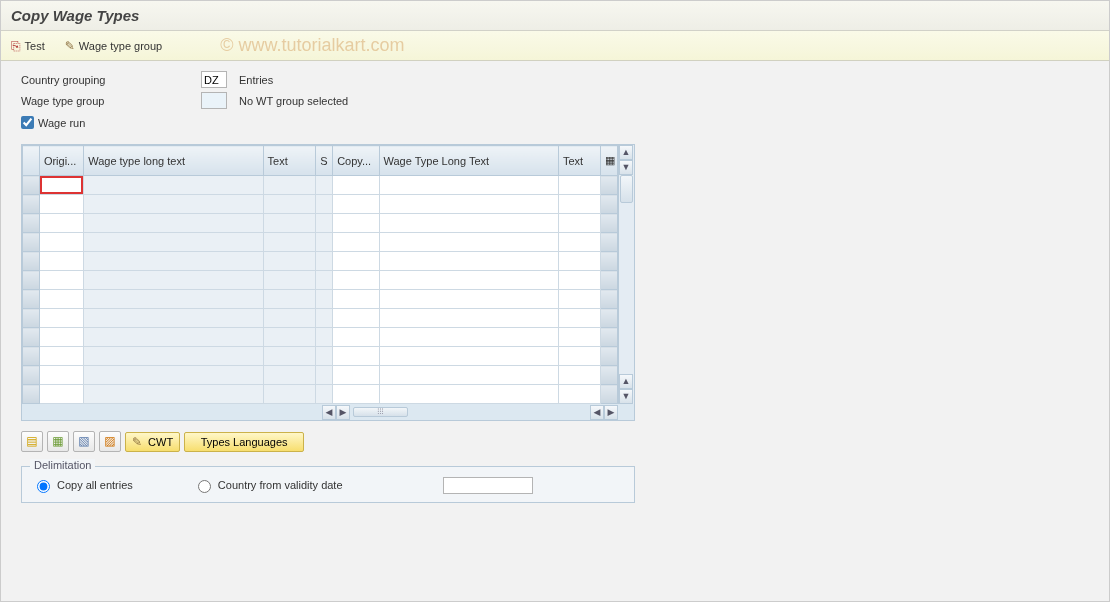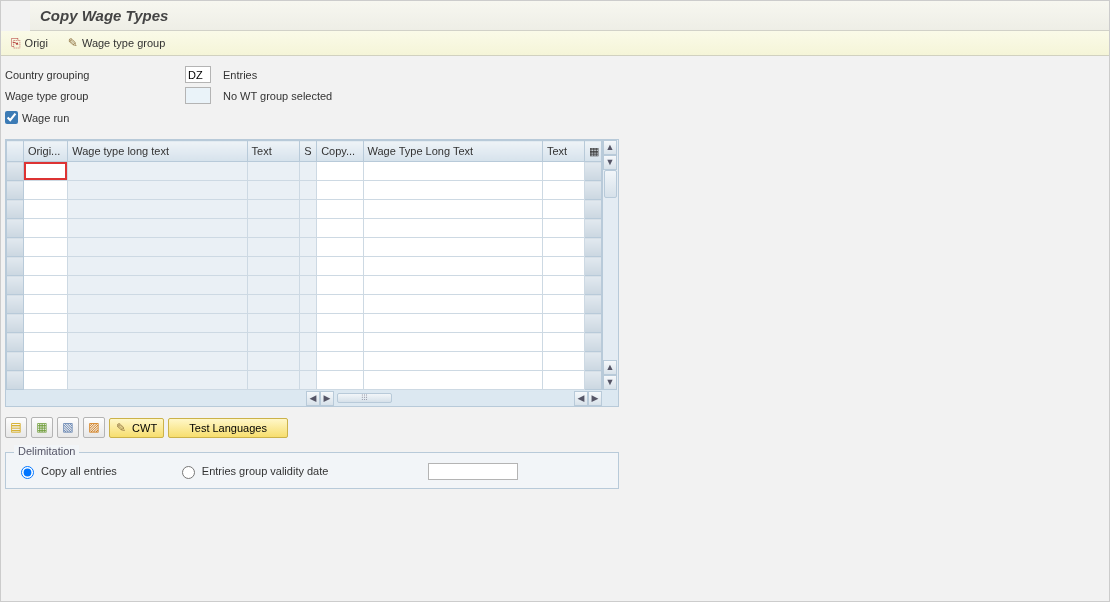--- a/index.html
+++ b/index.html
@@ -15,21 +15,20 @@
   }
   .window { border: 1px solid #ccc; background: #f2f2f2; height: 100%; display: flex; flex-direction: column; }
   .titlebar {
     background: linear-gradient(#f7f7f0, #eeeee6);
     padding: 6px 10px;
     font-size: 15px;
     font-style: italic;
     font-weight: bold;
     color: #444;
     border-bottom: 1px solid #d1d1c8;
-    margin-left: 29px;
   }
   .toolbar {
     background: linear-gradient(#fafae8, #f5f5d8);
     border-bottom: 1px solid #d1d1c0;
     padding: 4px 8px;
     display: flex;
     align-items: center;
     gap: 16px;
     position: relative;
   }
@@ -43,21 +42,21 @@
   }
   .copy-icon-small::before { content: "⎘"; color: #b03030; font-size: 12px; }
   .pencil-icon-small::before { content: "✎"; color: #8a6d3b; font-size: 12px; }
   .watermark {
     color: #ddb680;
     opacity: .65;
     font-size: 18px;
     margin-left: 40px;
     user-select: none;
   }
-  .content { padding: 10px 4px; flex: 1; overflow: hidden; }
+  .content { padding: 10px 20px; flex: 1; overflow: hidden; }
   .form-row {
     display: flex;
     align-items: center;
     margin-bottom: 4px;
     font-size: 11px;
   }
   .form-row label { width: 180px; }
   .sap-input {
     border: 1px solid #b4b4b4;
     background: #fff;
@@ -88,21 +87,21 @@
   }
   .grid {
     border-collapse: collapse;
     table-layout: fixed;
   }
   .grid th {
     background: linear-gradient(#eef3f7, #d6e2ec);
     border: 1px solid #b8cad9;
     font-weight: normal;
     font-size: 11px;
-    height: 21px;
+    height: 30px;
     text-align: left;
     padding: 0 4px;
     overflow: hidden;
     white-space: nowrap;
   }
   .grid td {
     border: 1px solid #cdd9e3;
     height: 19px;
     padding: 0;
   }
@@ -230,26 +229,27 @@
 </style>
 </head>
 <body>
 
 <div class="window">
   <div class="titlebar">Copy Wage Types</div>
 
   <div class="toolbar">
     <span class="tool-btn">
       <span class="copy-icon-small"></span>
-      <span>Origi</span>
+      <span>Test</span>
     </span>
     <span class="tool-btn">
       <span class="pencil-icon-small"></span>
       <span>Wage type group</span>
     </span>
+    <span class="watermark">© www.tutorialkart.com</span>
   </div>
 
   <div class="content">
     <div class="form-row">
       <label>Country grouping</label>
       <input class="sap-input small" value="DZ" style="">
       <span class="desc">Entries</span>
     </div>
     <div class="form-row">
       <label>Wage type group</label>
@@ -456,33 +456,33 @@
     <div class="action-row">
       <button class="icon-btn" style="color:#d0a000" title="select-all">▤</button>
       <button class="icon-btn" style="color:#6a9a32" title="deselect-all">▦</button>
       <button class="icon-btn" style="color:#5577aa" title="new">▧</button>
       <button class="icon-btn" style="color:#d07000" title="delete">▨</button>
       <button class="yellow-btn small">
         <span class="pencil-icon-small"></span>
         <span>CWT</span>
       </button>
       <button class="yellow-btn" style="min-width:120px; justify-content:center">
-        <span>Test Languages</span>
+        <span>Types Languages</span>
       </button>
     </div>
 
     <div class="group-box">
       <div class="legend">Delimitation</div>
       <div class="radio-row">
         <label class="radio-item">
           <input type="radio" name="delim" checked="" style="">
           <span>Copy all entries</span>
         </label>
         <label class="radio-item">
           <input type="radio" name="delim" style="">
-          <span>Entries group validity date</span>
+          <span>Country from validity date</span>
         </label>
         <input class="date-input" value="" style="">
       </div>
     </div>
 
   </div>
 </div>
 
 </body></html>

